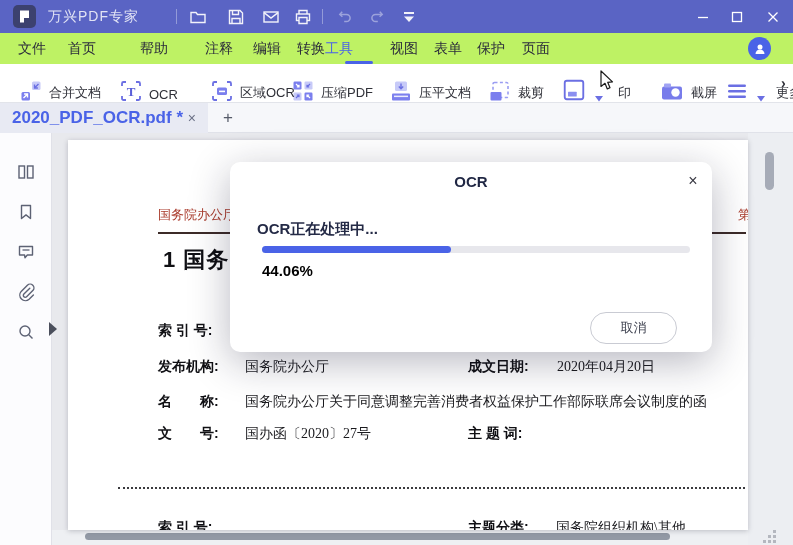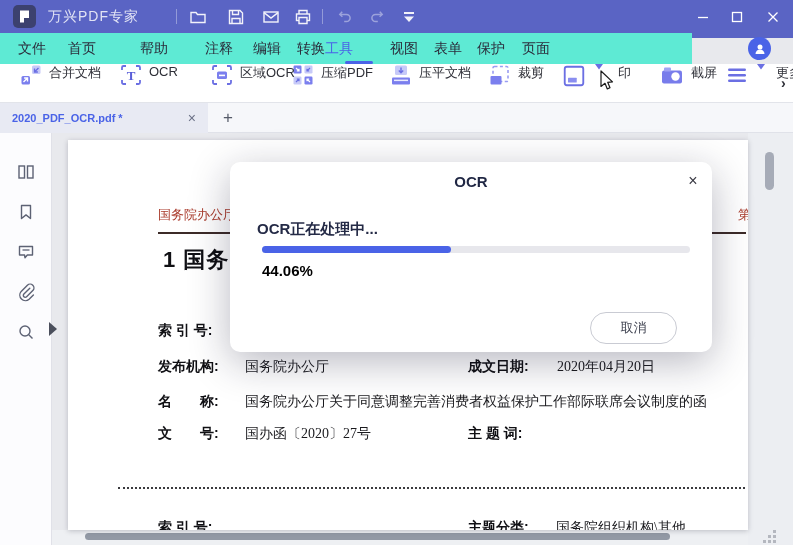--- a/index.html
+++ b/index.html
@@ -11,42 +11,42 @@
   .titlebar{position:absolute;left:0;top:0;width:793px;height:38px;background:#5a64c4;}
   .applogo{position:absolute;left:13px;top:5px;width:23px;height:23px;border-radius:5px;
            background:#3c416f;display:flex;align-items:center;justify-content:center;}
   .apptitle{position:absolute;left:48px;top:8px;font-size:14px;color:rgba(255,255,255,.82);letter-spacing:1px;}
   .tb-ic{position:absolute;top:8px;width:18px;height:18px;opacity:.92;cursor:default;}
   .tb-ic.dim{opacity:.4;}
   .tb-div{position:absolute;top:9px;width:1px;height:15px;background:rgba(255,255,255,.35);}
   .winbtn{position:absolute;top:4px;width:34px;height:25px;display:flex;align-items:center;justify-content:center;}
 
   
-  .menubar{position:absolute;left:0;top:33px;width:692px;height:31px;background:#5eead4;}
+  .menubar{position:absolute;left:0;top:33px;width:793px;height:31px;background:#bef264;}
   .menu-item{position:absolute;top:7px;font-size:14px;color:#2b2c3b;white-space:nowrap;}
   .menu-item.active{color:#4a63e7;}
   .menu-underline{position:absolute;top:28px;height:3px;width:28px;background:#4a63e7;border-radius:2px;}
   .avatar{position:absolute;left:748px;top:4px;width:23px;height:23px;border-radius:50%;
           background:#4a63e7;display:flex;align-items:center;justify-content:center;}
 
   
   .toolbar{position:absolute;left:0;top:64px;width:793px;height:39px;background:#ffffff;
            border-bottom:1px solid #e2e4ea;}
-  .tool-item{position:absolute;top:0;height:38px;display:flex;align-items:flex-start;gap:7px;}
+  .tool-item{position:absolute;top:0;height:38px;display:flex;align-items:flex-end;gap:7px;}
   .tool-label{font-size:13px;color:#2f3038;white-space:nowrap;}
   .caret{width:8px;height:6px;margin-left:2px;}
   .overflow-chevron{position:absolute;left:781px;top:11px;font-size:14px;color:#2f3038;font-weight:bold;}
   .cursor-ptr{position:absolute;left:597px;top:70px;width:20px;height:22px;z-index:60;}
 
   
   .tabbar{position:absolute;left:0;top:103px;width:793px;height:30px;background:#f6f7fa;
           border-bottom:1px solid #e0e2e9;}
   .tab{position:absolute;left:0;top:0;width:208px;height:30px;background:#e8eaf3;
        display:flex;align-items:center;}
-  .tab-title{margin-left:12px;font-size:11px;font-weight:bold;color:#4a63e7;white-space:nowrap;}
+  .tab-title{margin-left:12px;font-size:17px;font-weight:bold;color:#4a63e7;white-space:nowrap;}
   .tab-close{position:absolute;right:12px;top:7px;font-size:14px;color:#6a7086;line-height:16px;}
   .newtab{position:absolute;left:216px;top:3px;width:24px;height:24px;font-size:17px;color:#555a68;
           display:flex;align-items:center;justify-content:center;}
 
   
   .main{position:absolute;left:0;top:133px;width:793px;height:412px;background:#e8e9ed;}
   .sidebar{position:absolute;left:0;top:0;width:52px;height:412px;background:#fcfcfe;
            border-right:1px solid #e0e1e8;}
   .side-ic{position:absolute;left:16px;width:20px;height:20px;}
   .panel-handle{position:absolute;left:49px;top:189px;width:0;height:0;z-index:5;

